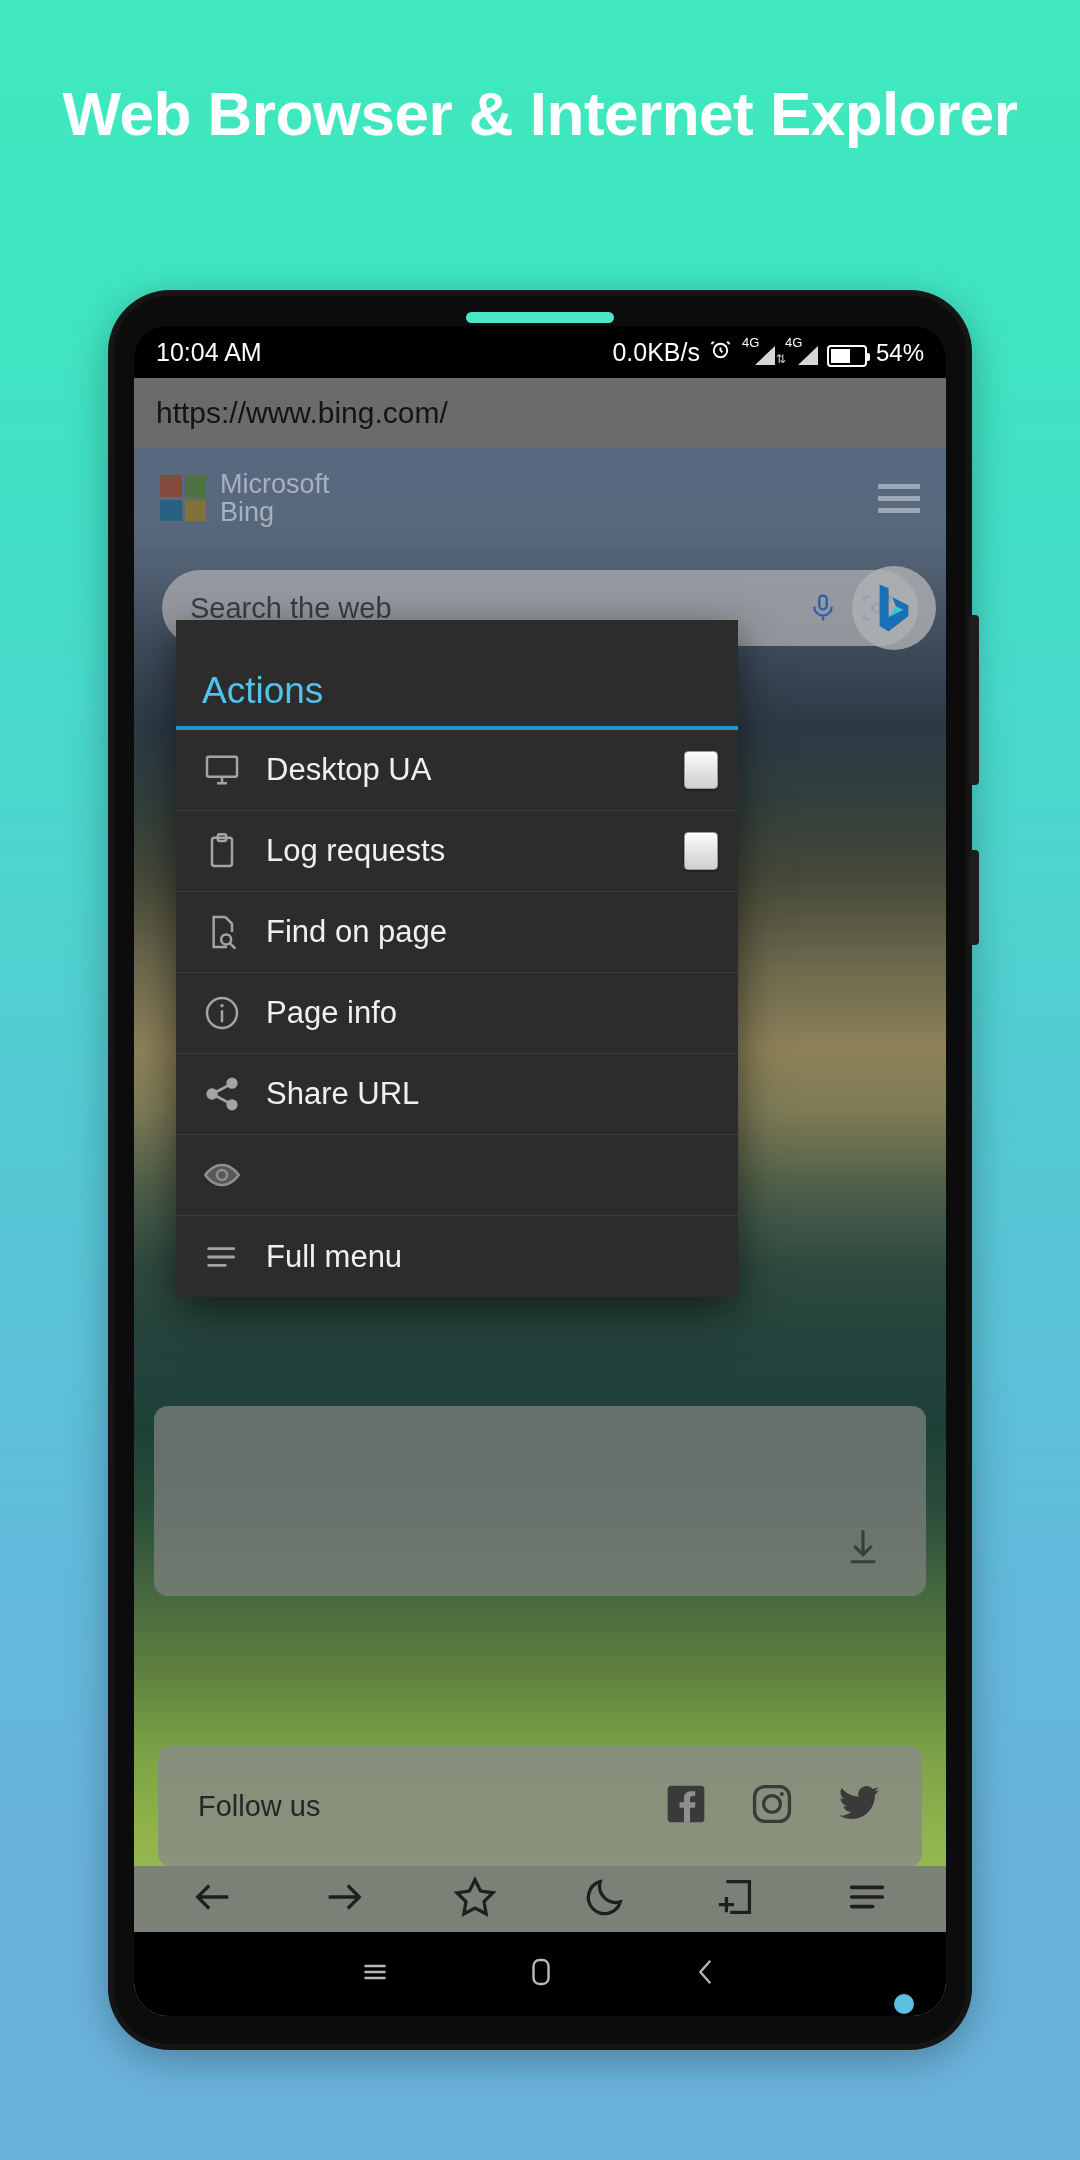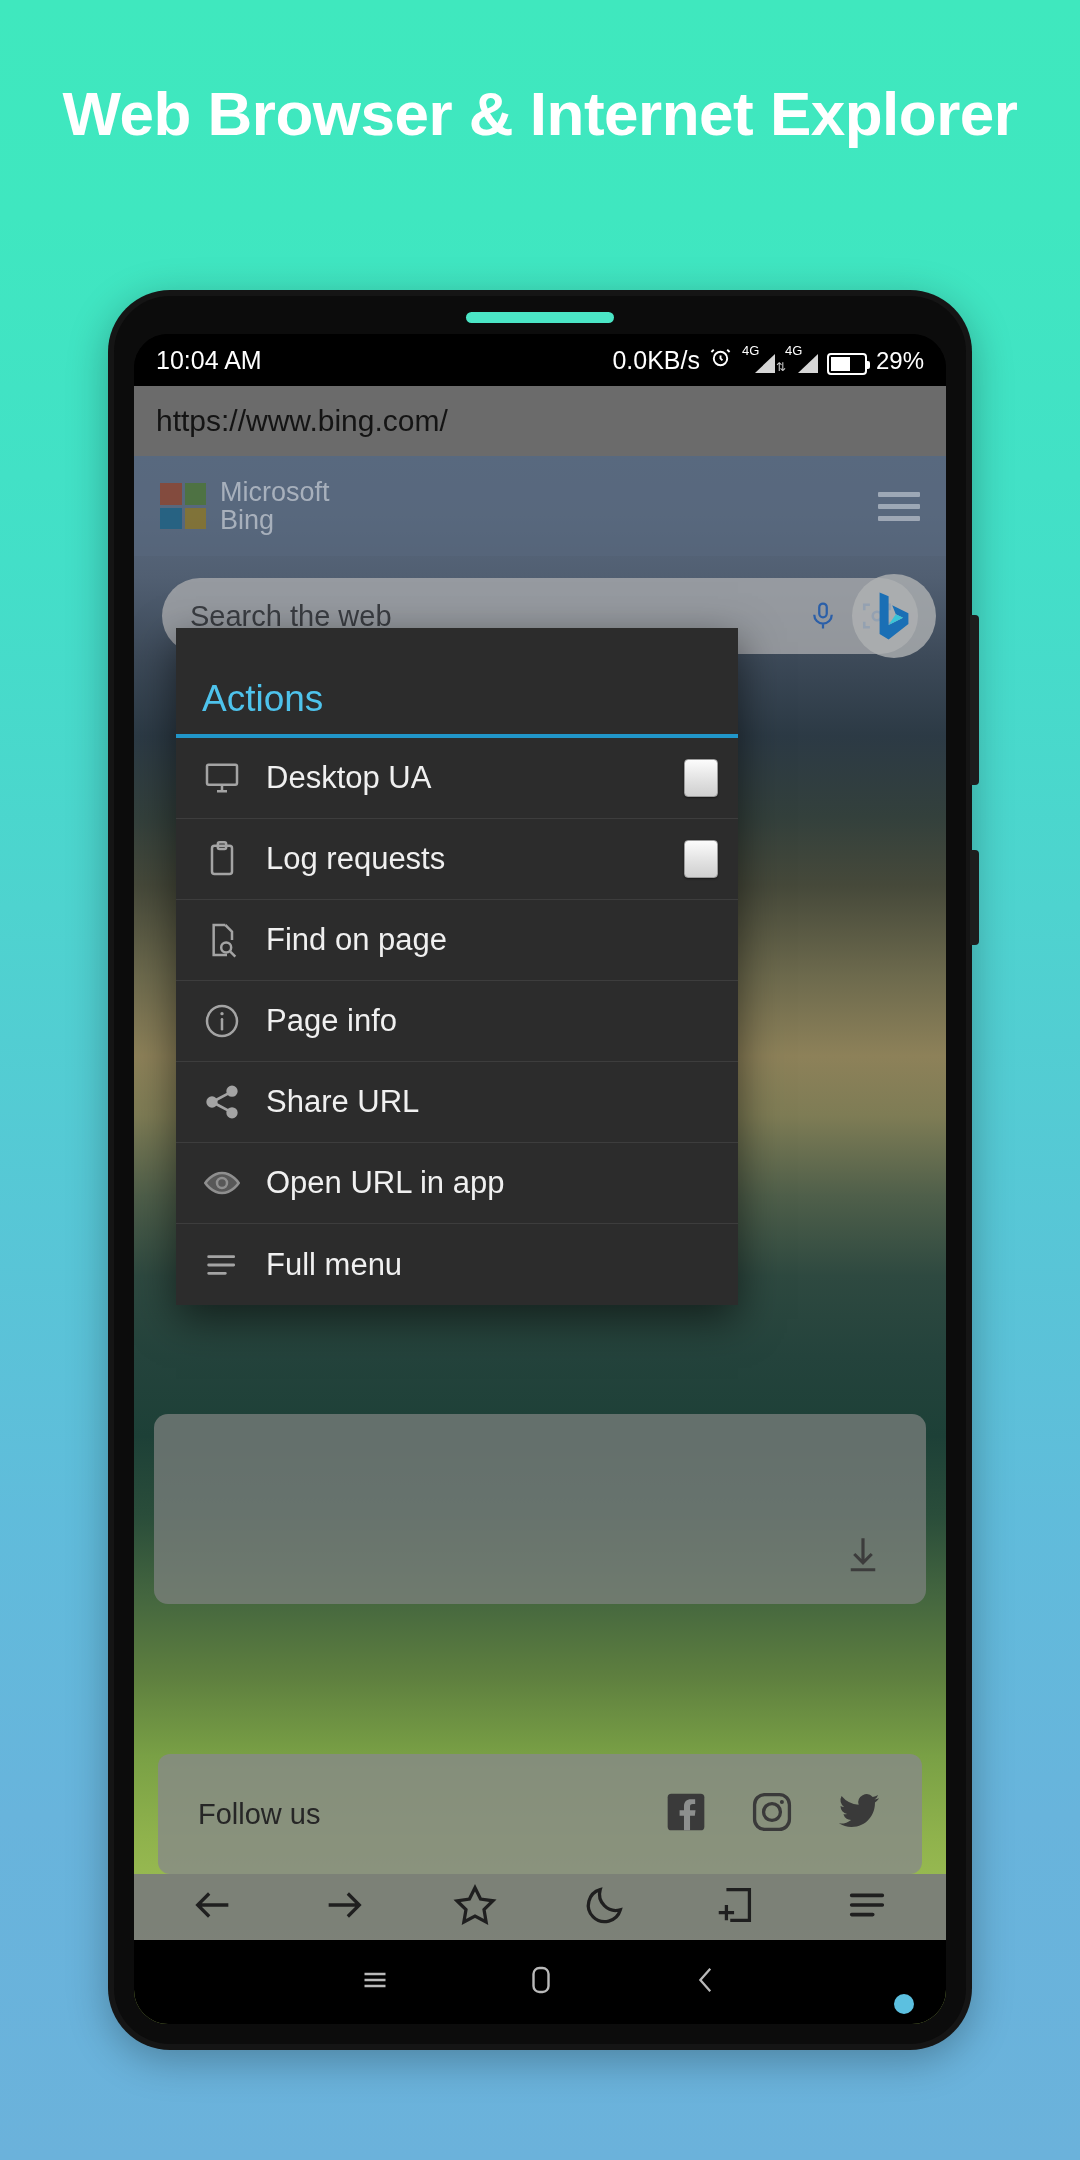--- a/index.html
+++ b/index.html
@@ -51,21 +51,21 @@
   .cam-dot{
     position:absolute; bottom:36px; right:58px;
     width:20px; height:20px; border-radius:50%;
     background:#5CC0E0;
     z-index:6;
   }
 
   
   .screen{
     position:absolute;
-    left:26px; top:44px;
+    left:26px; top:36px;
     width:812px; height:1690px;
     border-radius:34px;
     overflow:hidden;
     background:#000;
   }
 
   
   .statusbar{
     height:52px; background:#000; color:#fff;
     display:flex; align-items:center; justify-content:space-between;
@@ -255,21 +255,21 @@
           <span class="tri"></span>
         </span>
         <span class="sig">
           <span class="arrows">⇅</span>
           <span class="g">4G</span>
           <span class="tri"></span>
         </span>
         <span class="batt">
             <i></i>
           </span>
-        <span class="sb-pct">29%</span>
+        <span class="sb-pct">54%</span>
       </div>
     </div>
 
     <div class="urlbar">
       <span>https://www.bing.com/</span>
     </div>
 
     <div class="page">
 
       <div class="bing-header">
@@ -466,21 +466,20 @@
         <span class="dlg-lbl">Share URL</span>
       </div>
 
       <div class="dlg-item">
         <span class="dlg-ic">
           <svg width="40" height="40" viewBox="0 0 24 24" fill="none" stroke="#8f8f8f" stroke-width="1.5">
             <path d="M2 12s3.8-6 10-6 10 6 10 6-3.8 6-10 6S2 12 2 12z" fill="#8f8f8f" fill-opacity="0.45"></path>
             <circle cx="12" cy="12" r="3"></circle>
           </svg>
         </span>
-        <span class="dlg-lbl">Open URL in app</span>
       </div>
 
       <div class="dlg-item">
         <span class="dlg-ic">
           <svg width="40" height="40" viewBox="0 0 24 24" stroke="#a4a4a4" stroke-width="1.7" stroke-linecap="round">
             <path d="M4 7h15M4 12h15M4 17h10"></path>
           </svg>
         </span>
         <span class="dlg-lbl">Full menu</span>
       </div>

